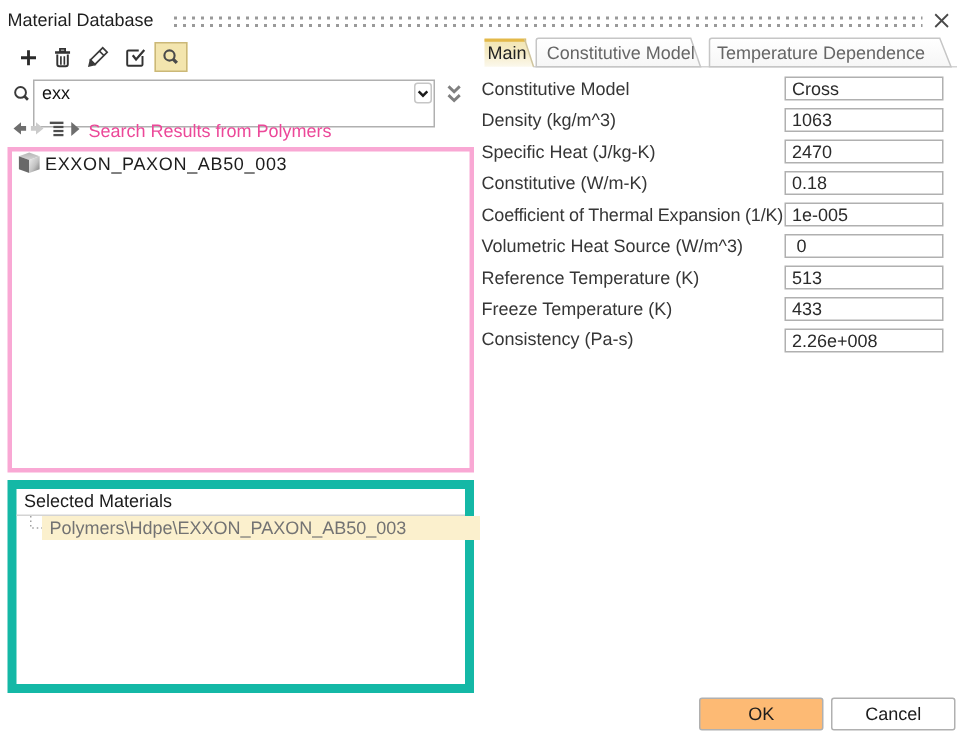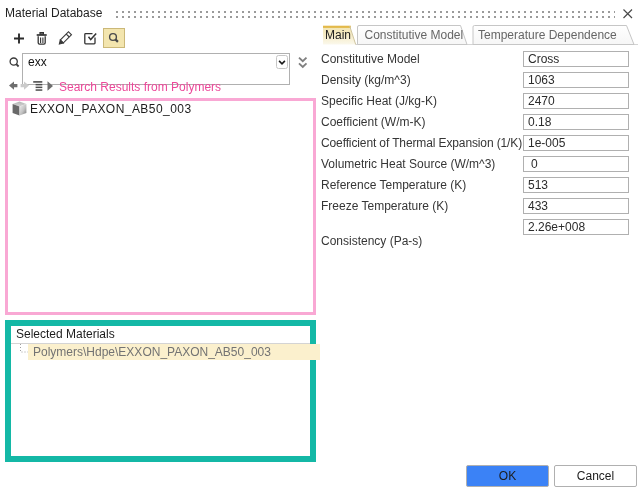--- a/index.html
+++ b/index.html
@@ -132,31 +132,31 @@
     <path d="M8 2.8 H35.8" stroke="#e3b94a" stroke-width="2.2"></path>
     <path d="M34.7 2 L40.7 20.5" stroke="#cfc49d" stroke-width="1"></path>
     <text x="10" y="15" font-family="Liberation Sans" font-size="12" fill="#222">Main</text>
     <text x="49.5" y="15" font-family="Liberation Sans" font-size="12" fill="#666">Constitutive Model</text>
     <text x="163" y="15" font-family="Liberation Sans" font-size="12" fill="#666">Temperature Dependence</text>
   </svg>
 
   <div class="flabel" style="top:51px;">Constitutive Model</div>
   <div class="flabel" style="top:72px;">Density (kg/m^3)</div>
   <div class="flabel" style="top:93px;">Specific Heat (J/kg-K)</div>
-  <div class="flabel" style="top:114px;">Coefficient (W/m-K)</div>
+  <div class="flabel" style="top:114px;">Constitutive (W/m-K)</div>
   <div class="flabel" style="top:135px;letter-spacing:-0.12px;">Coefficient of Thermal Expansion (1/K)</div>
   <div class="flabel" style="top:156px;">Volumetric Heat Source (W/m^3)</div>
   <div class="flabel" style="top:177px;">Reference Temperature (K)</div>
   <div class="flabel" style="top:198px;">Freeze Temperature (K)</div>
-  <div class="flabel" style="top:233px;text-align:center;">Consistency (Pa-s)</div>
+  <div class="flabel" style="top:218px;text-align:center;">Consistency (Pa-s)</div>
 
   <div class="inputbox" style="top:51px;">Cross</div>
   <div class="inputbox" style="top:72px;">1063</div>
   <div class="inputbox" style="top:93px;">2470</div>
   <div class="inputbox" style="top:114px;">0.18</div>
   <div class="inputbox" style="top:135px;">1e-005</div>
   <div class="inputbox" style="top:156px;padding-left:7px;">0</div>
   <div class="inputbox" style="top:177px;">513</div>
   <div class="inputbox" style="top:198px;">433</div>
   <div class="inputbox" style="top:219px;">2.26e+008</div>
 
-  <div class="abs" style="left:466px;top:465px;width:83px;height:22px;border:1px solid #b0b0b0;border-radius:2px;box-sizing:border-box;background:#3b82f6;text-align:center;line-height:20px;color:#1c1c1c;">OK</div>
+  <div class="abs" style="left:466px;top:465px;width:83px;height:22px;border:1px solid #b0b0b0;border-radius:2px;box-sizing:border-box;background:#fdba74;text-align:center;line-height:20px;color:#1c1c1c;">OK</div>
   <div class="abs" style="left:554px;top:465px;width:83px;height:22px;border:1px solid #b0b0b0;border-radius:2px;box-sizing:border-box;background:#fff;text-align:center;line-height:20px;color:#1c1c1c;">Cancel</div>
 
 </body></html>

